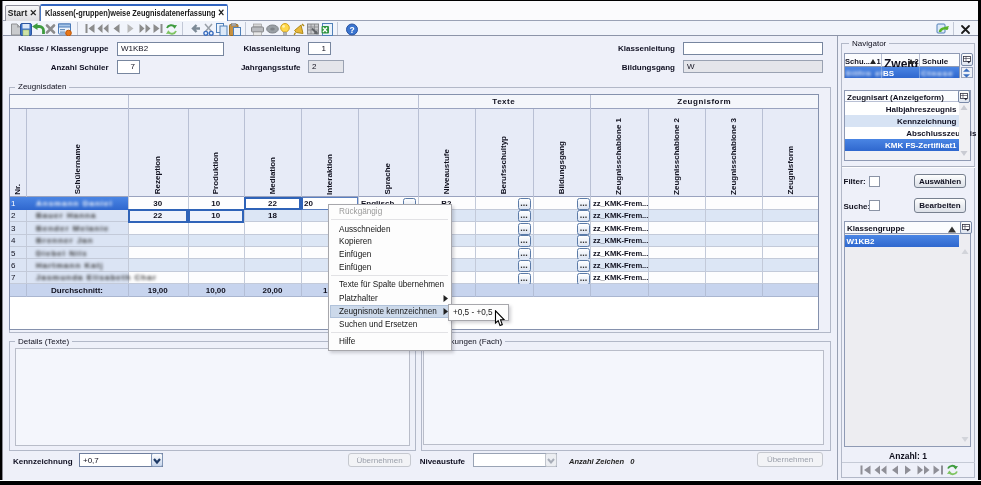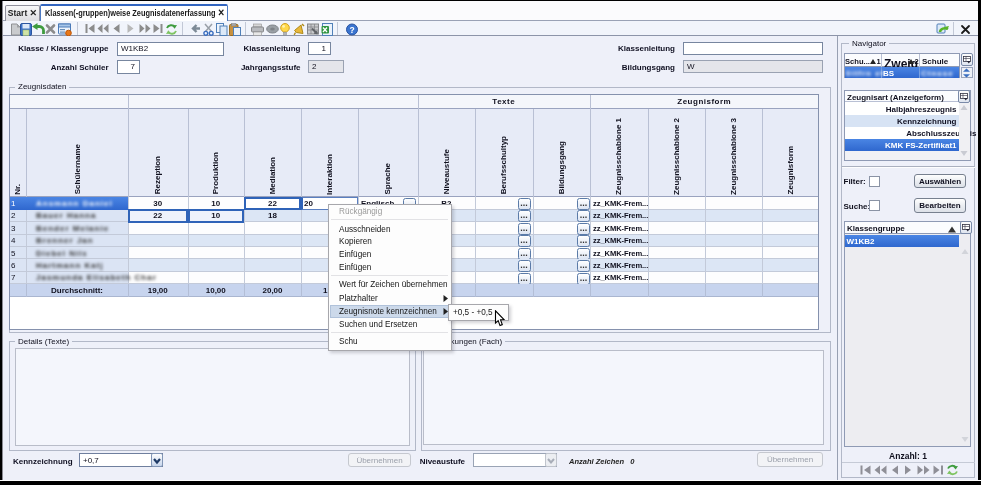--- a/index.html
+++ b/index.html
@@ -555,33 +555,33 @@
   </svg>
 
 <div class="menu" style="left:328px;top:203.5px;width:123.5px;height:147px;"></div>
 <div class="mi" style="left:334px;top:205.0px;width:115px;color:#9b9b9b;">Rückgängig</div>
 <div class="msep" style="left:331px;top:218.8px;width:117px;"></div>
 <div class="mi" style="left:334px;top:222.6px;width:115px;">Ausschneiden</div>
 <div class="mi" style="left:334px;top:235.3px;width:115px;">Kopieren</div>
 <div class="mi" style="left:334px;top:248.0px;width:115px;">Einfügen</div>
 <div class="mi" style="left:334px;top:260.7px;width:115px;">Einfügen</div>
 <div class="msep" style="left:331px;top:274.5px;width:117px;"></div>
-<div class="mi" style="left:334px;top:278.4px;width:115px;">Wert für Zeichen übernehmen</div>
+<div class="mi" style="left:334px;top:278.4px;width:115px;">Texte für Spalte übernehmen</div>
 <div class="mi" style="left:334px;top:291.5px;width:115px;">Platzhalter</div>
 <svg class="abs" style="left:443px;top:294.7px;" width="5" height="7" viewBox="0 0 5 7">
     <path d="M0.5 0 L5 3.5 L0.5 7 z" fill="#222"></path>
   </svg>
 <div class="abs" style="left:329.5px;top:304.6px;width:120.5px;height:13px;background:#ccd9ea;border:1px solid #b0c2da;"></div>
 <div class="mi" style="left:334px;top:304.6px;width:115px;">Zeugnisnote kennzeichnen</div>
 <svg class="abs" style="left:443px;top:307.8px;" width="5" height="7" viewBox="0 0 5 7">
     <path d="M0.5 0 L5 3.5 L0.5 7 z" fill="#222"></path>
   </svg>
 <div class="mi" style="left:334px;top:317.7px;width:115px;">Suchen und Ersetzen</div>
 <div class="msep" style="left:331px;top:332.2px;width:117px;"></div>
-<div class="mi" style="left:334px;top:335.3px;width:115px;">Schu</div>
+<div class="mi" style="left:334px;top:335.3px;width:115px;">Hilfe</div>
 <div class="menu" style="left:448px;top:303.5px;width:61px;height:17px;"></div>
 <div class="abs" style="left:453px;top:307.5px;font-size:8.2px;color:#151515;white-space:nowrap;">+0,5 - +0,5</div>
 <svg class="abs" style="left:494px;top:310px;" width="13" height="17" viewBox="0 0 13 17">
     <path d="M1.5 0.8 L1.5 13 L4.2 10.6 L6 15.6 L8.3 14.6 L6.5 9.8 L10 9.6 z" fill="#fff" stroke="#000" stroke-width="1.1"></path>
   </svg>
 
 <div class="abs" style="left:0;top:0;width:981px;height:1px;background:#000;"></div>
 <div class="abs" style="left:0;top:0;width:2px;height:485px;background:#000;"></div>
 <div class="abs" style="left:2px;top:1px;width:1px;height:480px;background:#8a8a92;"></div>
 <div class="abs" style="left:978px;top:0;width:3px;height:485px;background:#000;"></div>

